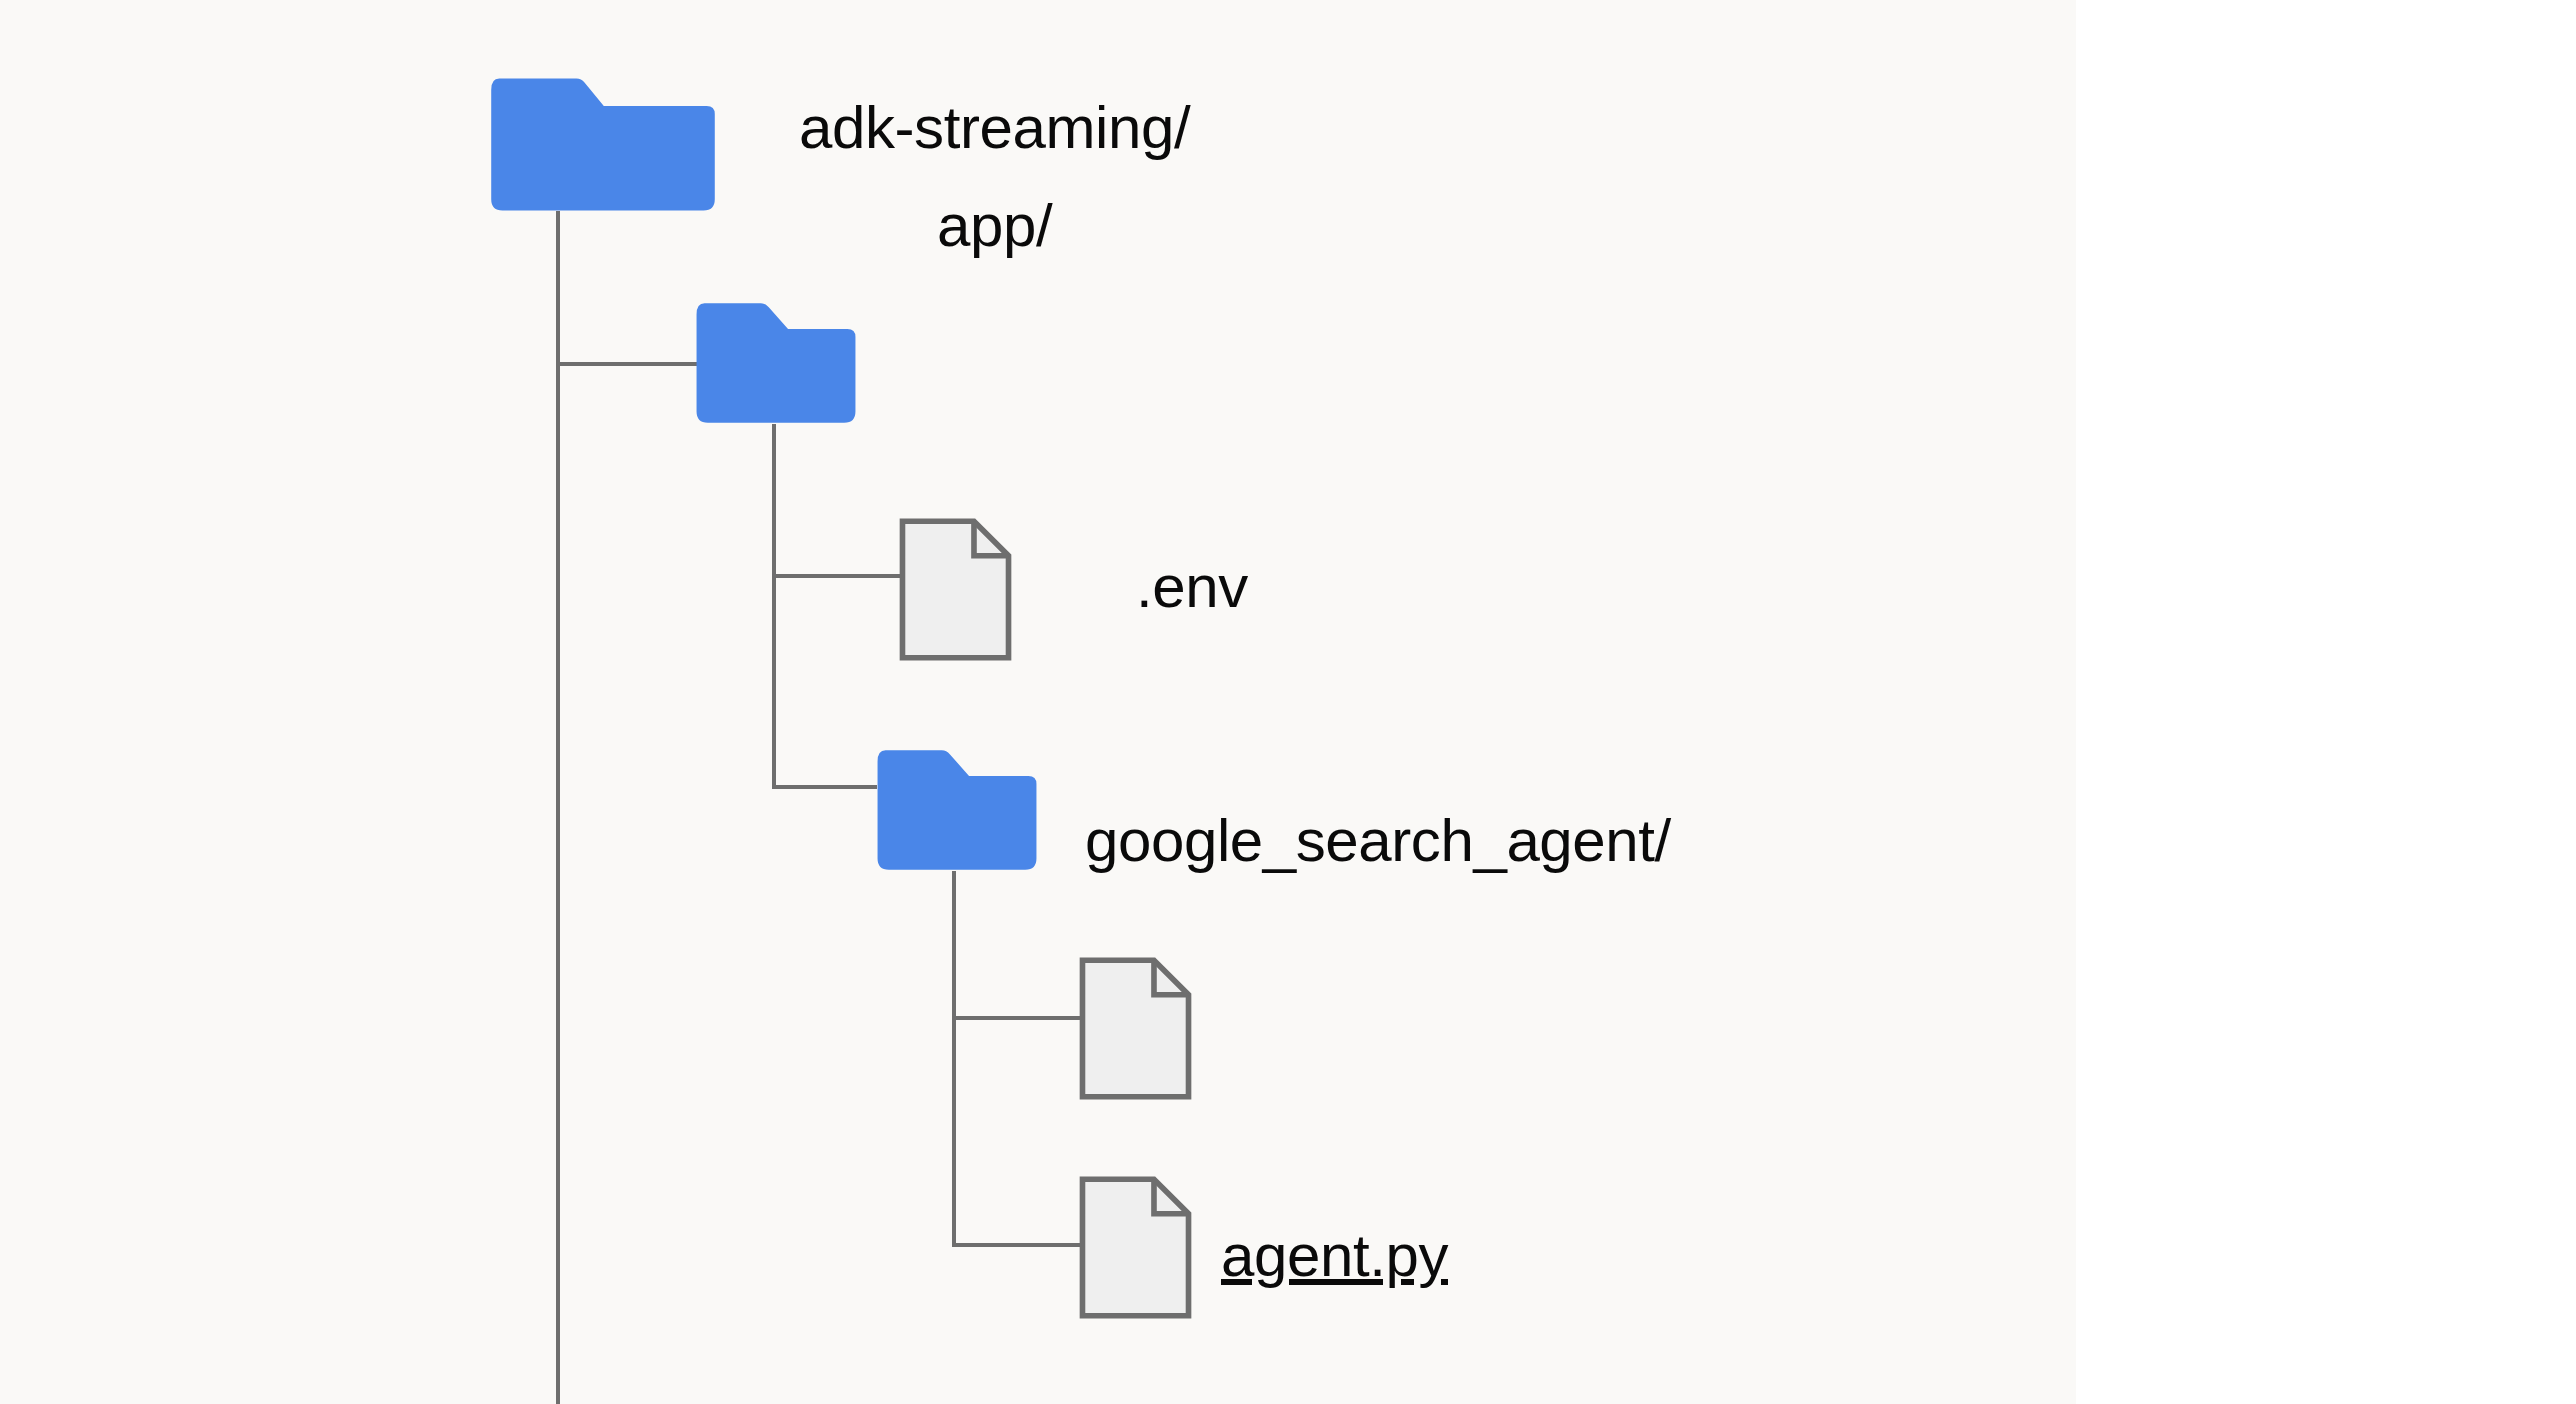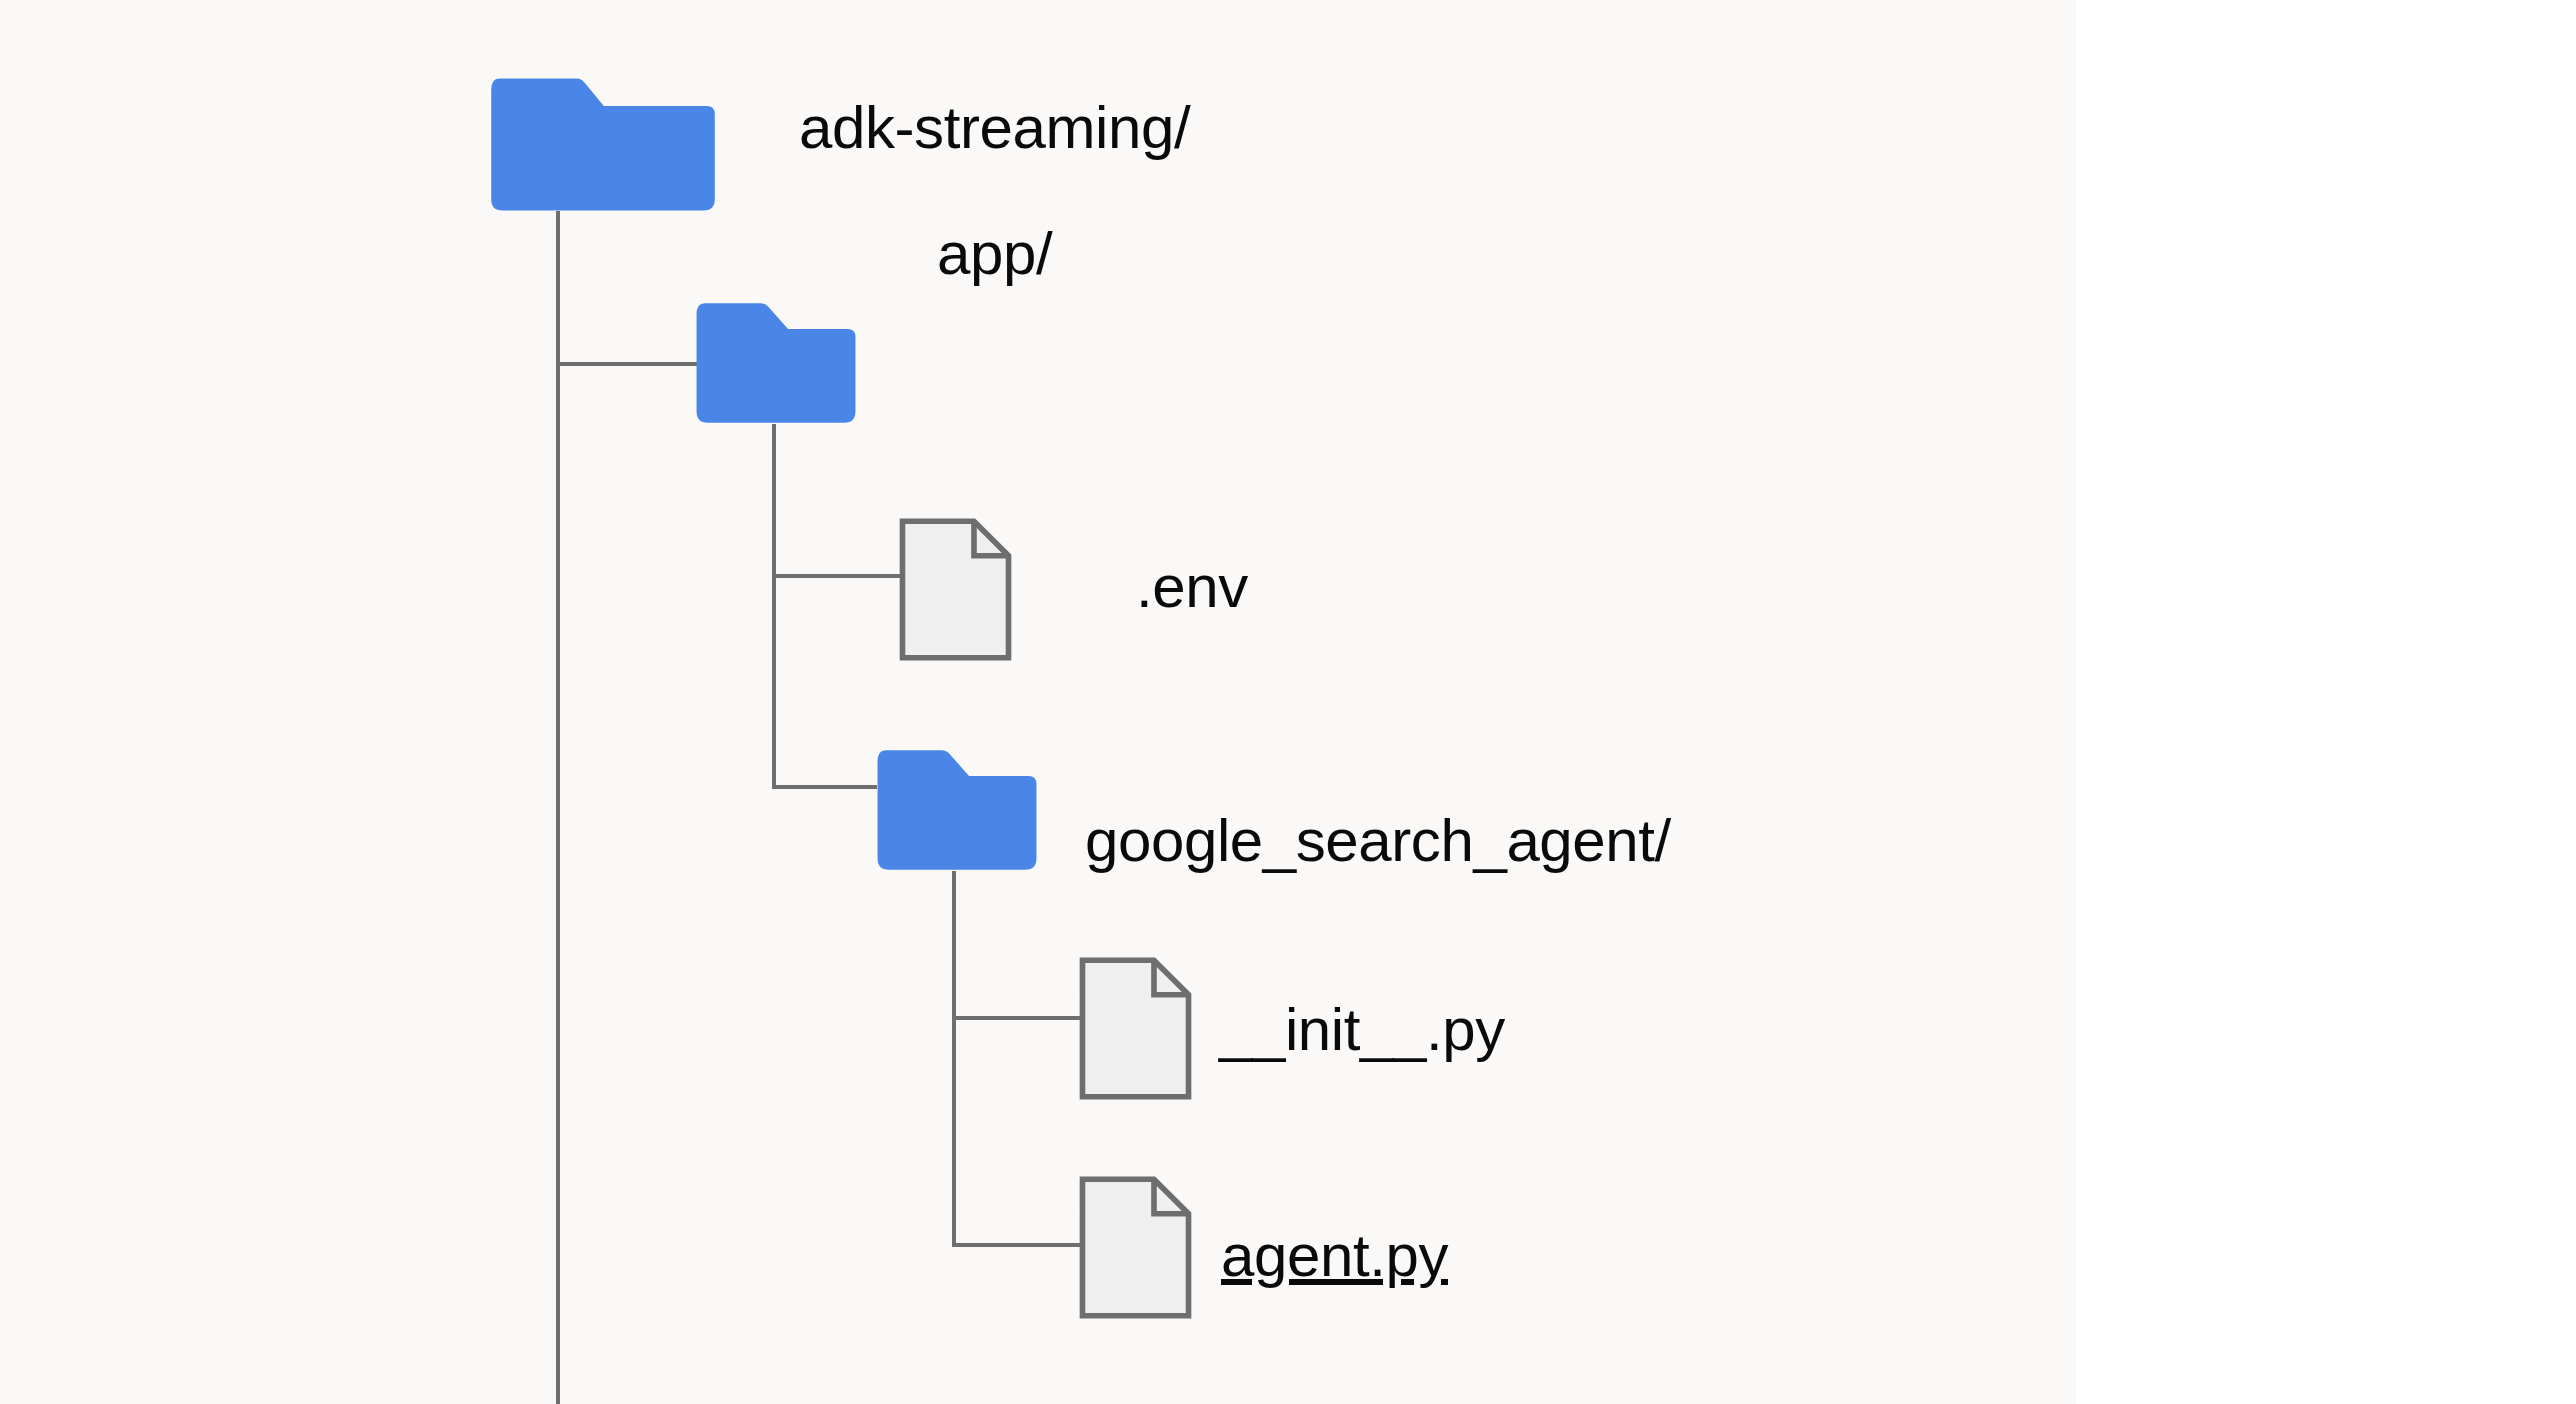--- a/index.html
+++ b/index.html
@@ -78,21 +78,21 @@
       <path d="M14 4 H110 Q116 4 120 9 L144 38 H272 Q282 38 282 48 V154 Q282 168 268 168 H18 Q4 168 4 154 V18 Q4 4 14 4 Z" fill="#4a86e8"></path>
     </svg>
   </div>
   <div class="node-label" style="left:799px; top:98px;">adk-streaming/</div>
 
   <div class="folder" style="left:693px; top:300px; width:166px; height:126px;">
     <svg viewBox="0 0 206 157" xmlns="http://www.w3.org/2000/svg" aria-hidden="true">
       <path d="M14 4 H84 Q90 4 94 9 L118 36 H192 Q202 36 202 46 V139 Q202 153 188 153 H18 Q4 153 4 139 V18 Q4 4 14 4 Z" fill="#4a86e8"></path>
     </svg>
   </div>
-  <div class="node-label" style="left:937px; top:224px;">app/</div>
+  <div class="node-label" style="left:937px; top:196px;">app/</div>
 
   <div class="file" style="left:899px; top:518px; width:113px; height:143px;">
     <svg viewBox="0 0 140 178" xmlns="http://www.w3.org/2000/svg" aria-hidden="true">
       <path d="M4 4 H93 L136 47 V174 H4 Z" fill="#efefef" stroke="#6e6e6e" stroke-width="7" stroke-linejoin="miter"></path>
       <path d="M93 4 V47 H136" fill="none" stroke="#6e6e6e" stroke-width="7" stroke-linejoin="miter"></path>
     </svg>
   </div>
   <div class="node-label" style="left:1136px; top:557px;">.env</div>
 
   <div class="folder" style="left:874px; top:747px; width:166px; height:126px;">
@@ -101,21 +101,20 @@
     </svg>
   </div>
   <div class="node-label" style="left:1085px; top:775px;margin-top:36px;">google_search_agent/</div>
 
   <div class="file" style="left:1079px; top:957px; width:113px; height:143px;">
     <svg viewBox="0 0 140 178" xmlns="http://www.w3.org/2000/svg" aria-hidden="true">
       <path d="M4 4 H93 L136 47 V174 H4 Z" fill="#efefef" stroke="#6e6e6e" stroke-width="7" stroke-linejoin="miter"></path>
       <path d="M93 4 V47 H136" fill="none" stroke="#6e6e6e" stroke-width="7" stroke-linejoin="miter"></path>
     </svg>
   </div>
-  <div class="node-label" style="left:1219px; top:1000px;">__init__.py</div>
 
   <div class="file" style="left:1079px; top:1176px; width:113px; height:143px;">
     <svg viewBox="0 0 140 178" xmlns="http://www.w3.org/2000/svg" aria-hidden="true">
       <path d="M4 4 H93 L136 47 V174 H4 Z" fill="#efefef" stroke="#6e6e6e" stroke-width="7" stroke-linejoin="miter"></path>
       <path d="M93 4 V47 H136" fill="none" stroke="#6e6e6e" stroke-width="7" stroke-linejoin="miter"></path>
     </svg>
   </div>
   <div class="node-label" style="left:1221px; top:1226px;text-decoration:underline;">agent.py</div>
 
 </div>

